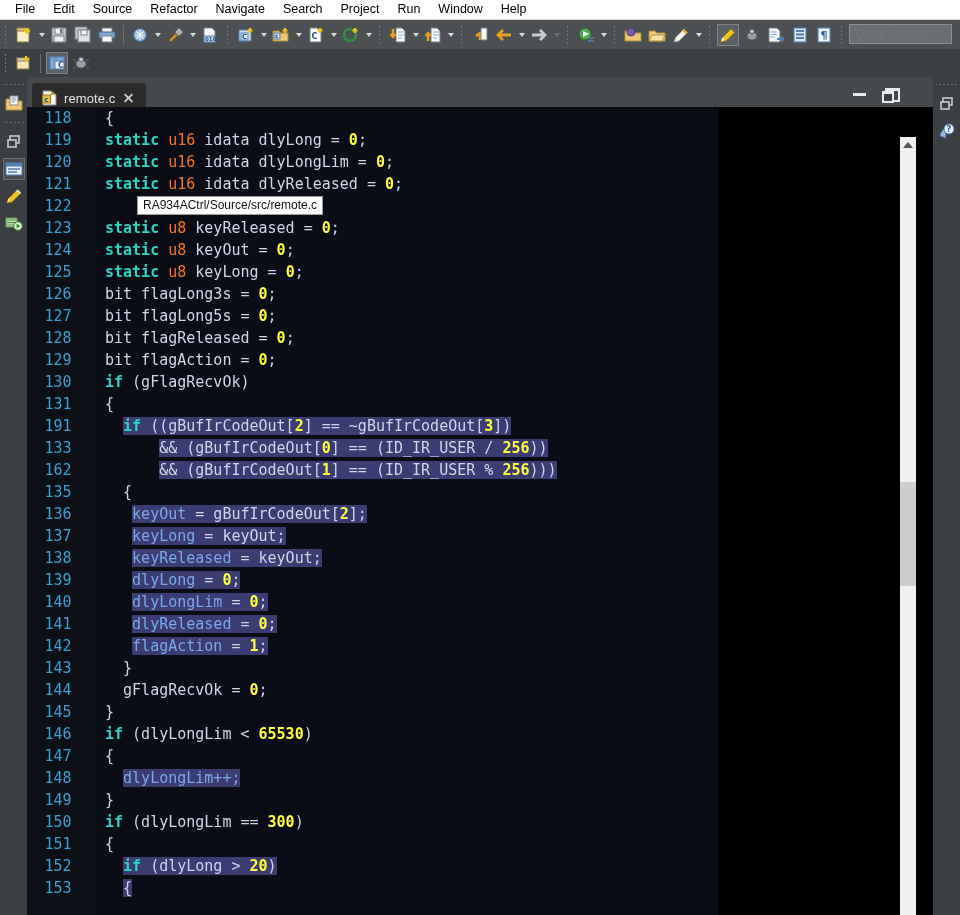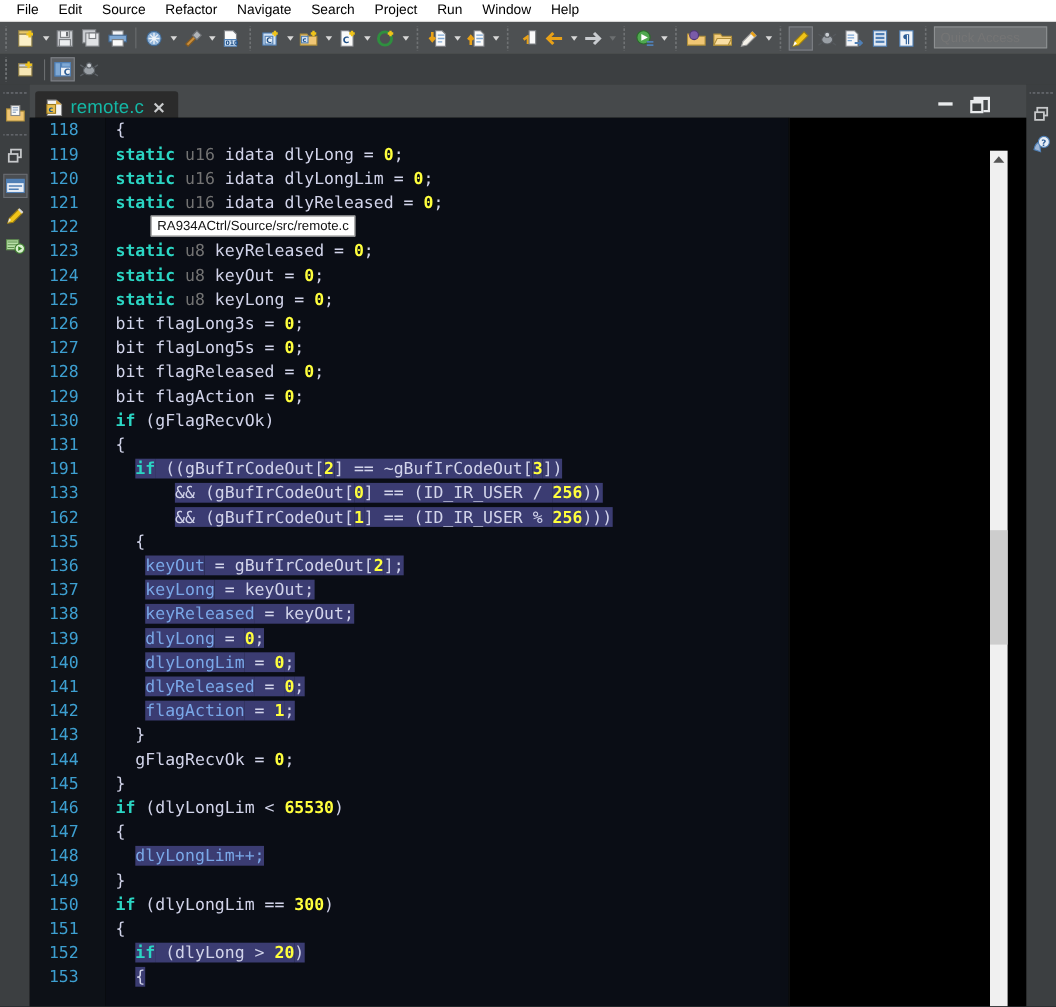--- a/index.html
+++ b/index.html
@@ -111,21 +111,21 @@
     height: 30px; padding: 0 12px 0 10px;
     background: #2b2b2b;
     border-top-left-radius: 3px; border-top-right-radius: 3px;
     display: flex; align-items: center; gap: 7px;
     color: #d6d8da; font-size: 13.5px;
   }
   .tabstrip-bg {
     position: absolute; left: 0; top: 0; width: 906px; height: 30px;
     background: #46494b;
   }
-  .tab-title { font-size: 17px; color: #14b8a6; letter-spacing:.1px; }
+  .tab-title { font-size: 13px; color: #e5e5e5; letter-spacing:.1px; }
   .tab-close { width: 12px; height: 12px; position: relative; opacity:.85; }
   .tab-close::before, .tab-close::after {
     content:""; position:absolute; left:1px; top:5px; width:11px; height:2px;
     background:#e6e8ea;
   }
   .tab-close::before { transform: rotate(45deg); }
   .tab-close::after  { transform: rotate(-45deg); }
 
   .win-btns {
     position: absolute; right: 34px; top: 8px;
@@ -168,21 +168,21 @@
     overflow: hidden;
   }
   .code-line {
     height: 22px; line-height: 22px;
     font-family: "DejaVu Sans Mono", monospace;
     font-size: 15px; color: #c9cbe8;
     white-space: pre;
     padding-left: 9px;
   }
   .kw    { color: #2bd6c4; font-weight: bold; }
-  .type  { color: #737373; }
+  .type  { color: #f97316; }
   .num   { color: #ffff3d; font-weight: bold; }
   .var   { color: #7aa8e8; }
   .plain { color: #d2d4ea; }
   .sel   { background: #3b3c72; }
 
   
   .tooltip {
     position: absolute; left: 110px; top: 119px;
     background: #ffffff; border: 1px solid #9a9a9a;
     color: #111; font-size: 12px; padding: 1px 5px 2px 5px;

